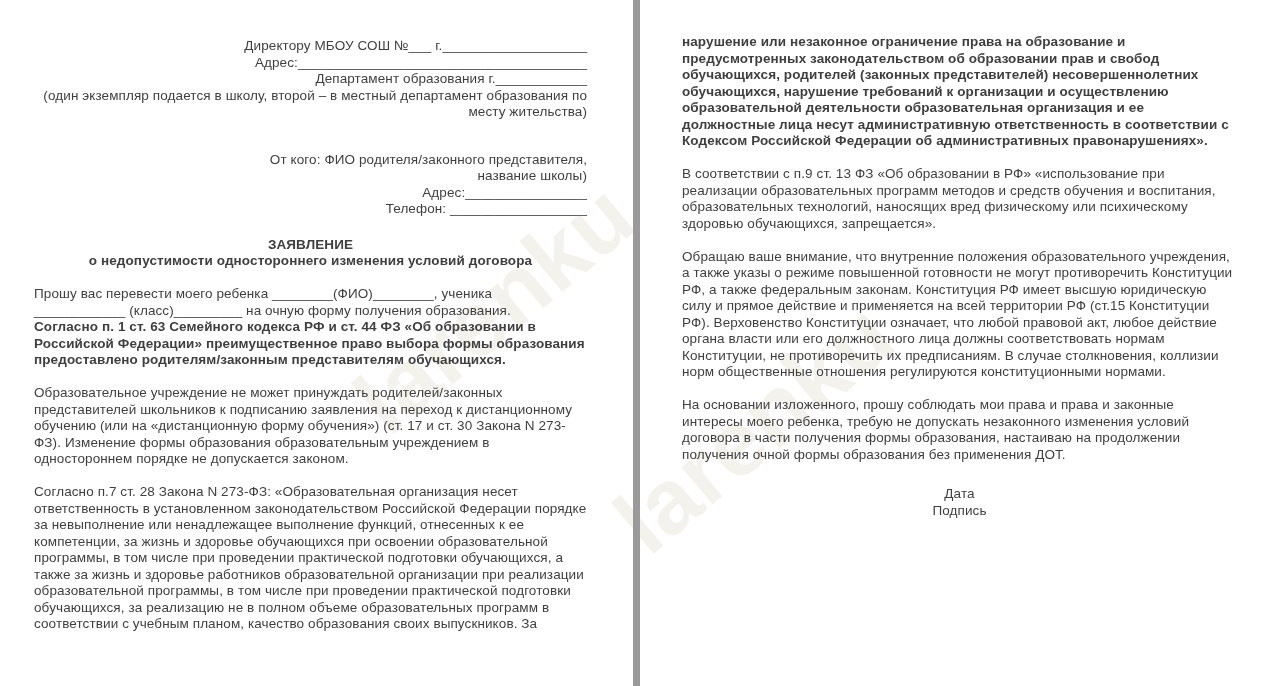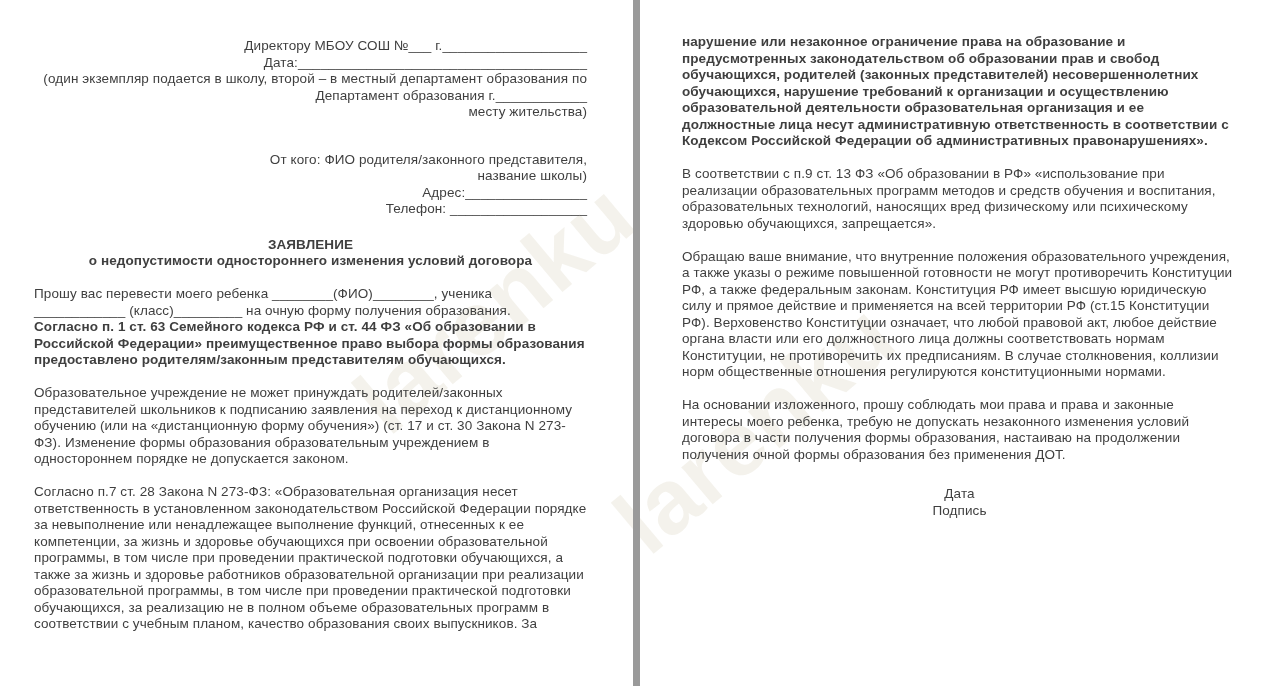--- a/index.html
+++ b/index.html
@@ -42,23 +42,23 @@
 
 <div class="doc" style="color: rgb(63, 63, 63); background: rgb(255, 255, 255);">
 
   <span class="watermark wm-left">larenku</span>
   <span class="watermark wm-right">larenku</span>
 
   <div class="page page-left">
 
     <div class="recipient-block">
       <p class="line">Директору МБОУ СОШ №___ г.___________________</p>
-      <p class="line">Дата:______________________________________</p>
+      <p class="line">Адрес:______________________________________</p>
+      <p class="line">Департамент образования г.____________</p>
       <p class="line">(один экземпляр подается в школу, второй – в местный департамент образования по</p>
-      <p class="line">Департамент образования г.____________</p>
       <p class="line">месту жительства)</p>
     </div>
 
     <div class="from-block">
       <p class="line">От кого: ФИО родителя/законного представителя,</p>
       <p class="line">название школы)</p>
       <p class="line">Адрес:________________</p>
       <p class="line">Телефон: __________________</p>
     </div>
 

